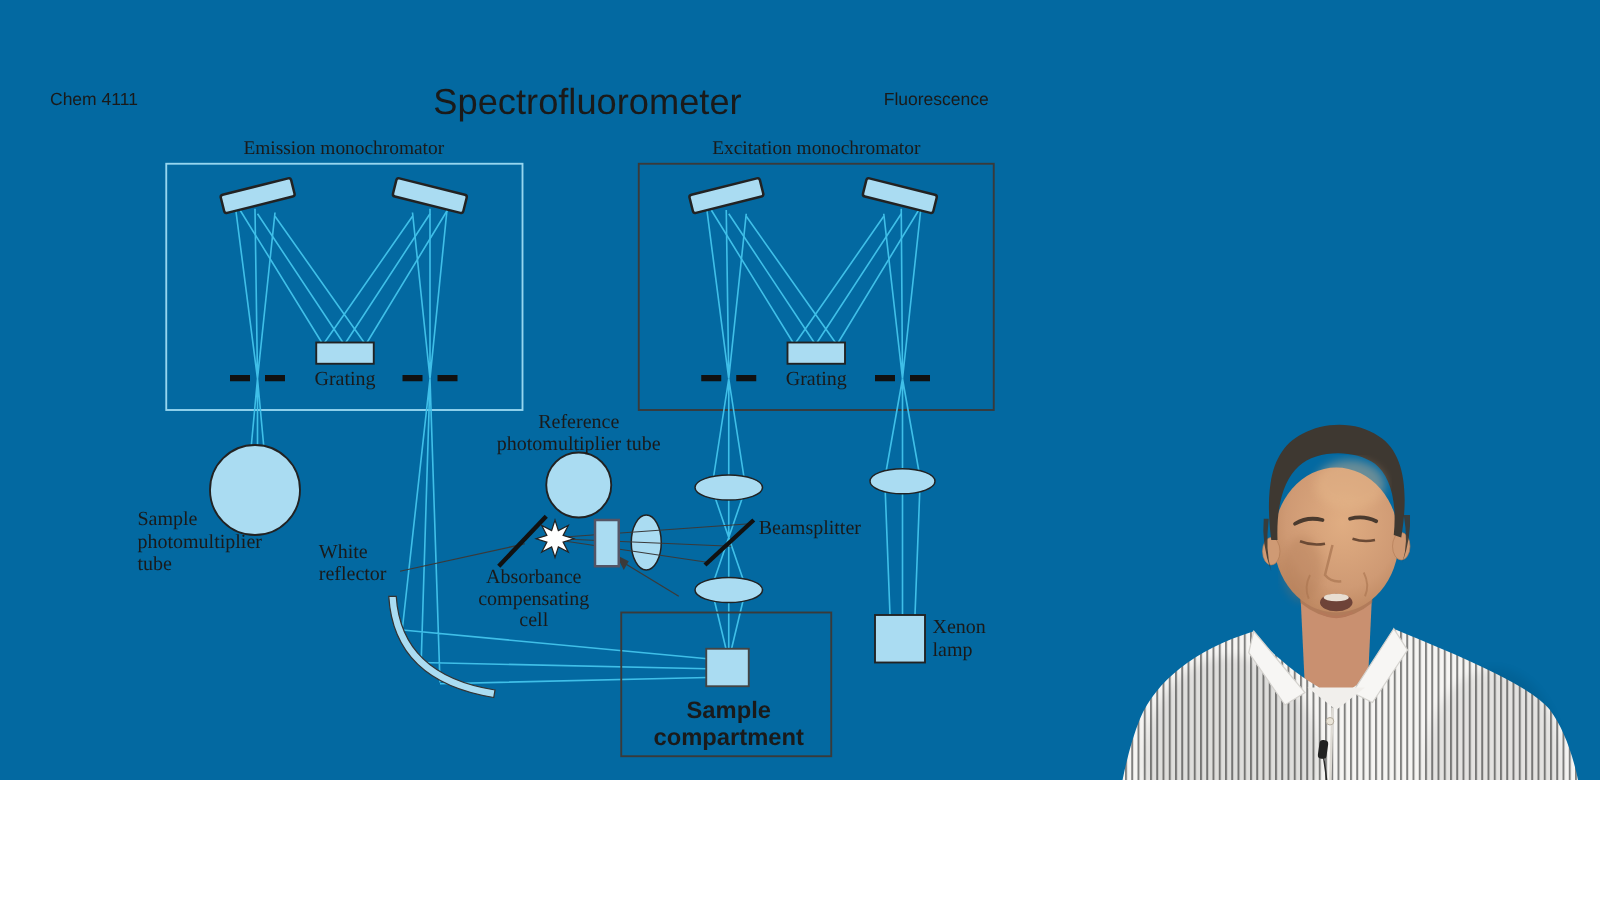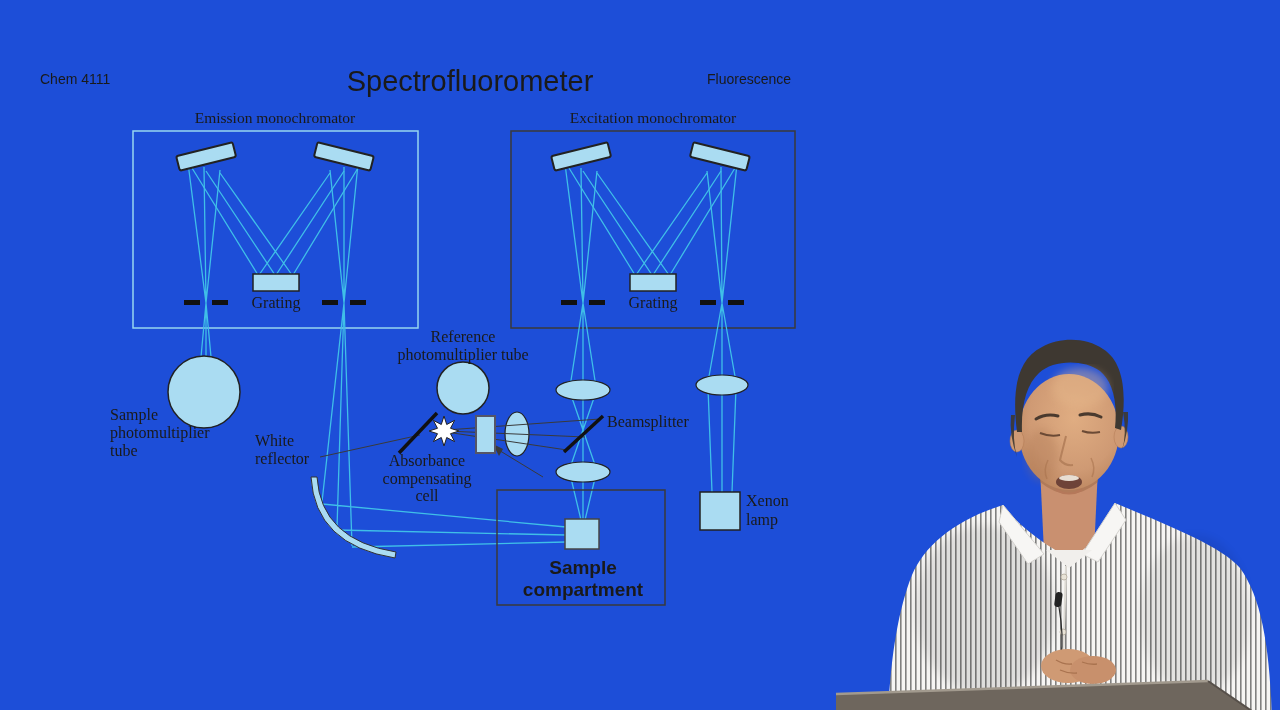--- a/index.html
+++ b/index.html
@@ -1,16 +1,16 @@
 <!DOCTYPE html>
 <html><head>
 <meta charset="utf-8">
 <style>
   html,body{margin:0;padding:0;background:#ffffff;}
-  .stage{position:relative;width:1280px;height:710px;background:#1d4ed8;overflow:hidden;
+  .stage{position:relative;width:1280px;height:624px;background:#0369a1;overflow:hidden;
          font-family:"Liberation Sans", sans-serif;}
   svg{position:absolute;left:0;top:0;}
   text{fill:#1a1a1a;}
   .t-sans{font-family:"Liberation Sans", sans-serif;font-size:14px;}
   .t-title{font-family:"Liberation Sans", sans-serif;font-size:29px;}
   .t-serif{font-family:"Liberation Serif", serif;font-size:16px;}
   .t-serif-sm{font-family:"Liberation Serif", serif;font-size:15.5px;}
   .t-bold{font-family:"Liberation Sans", sans-serif;font-size:19px;font-weight:bold;}
 </style>
 </head>

